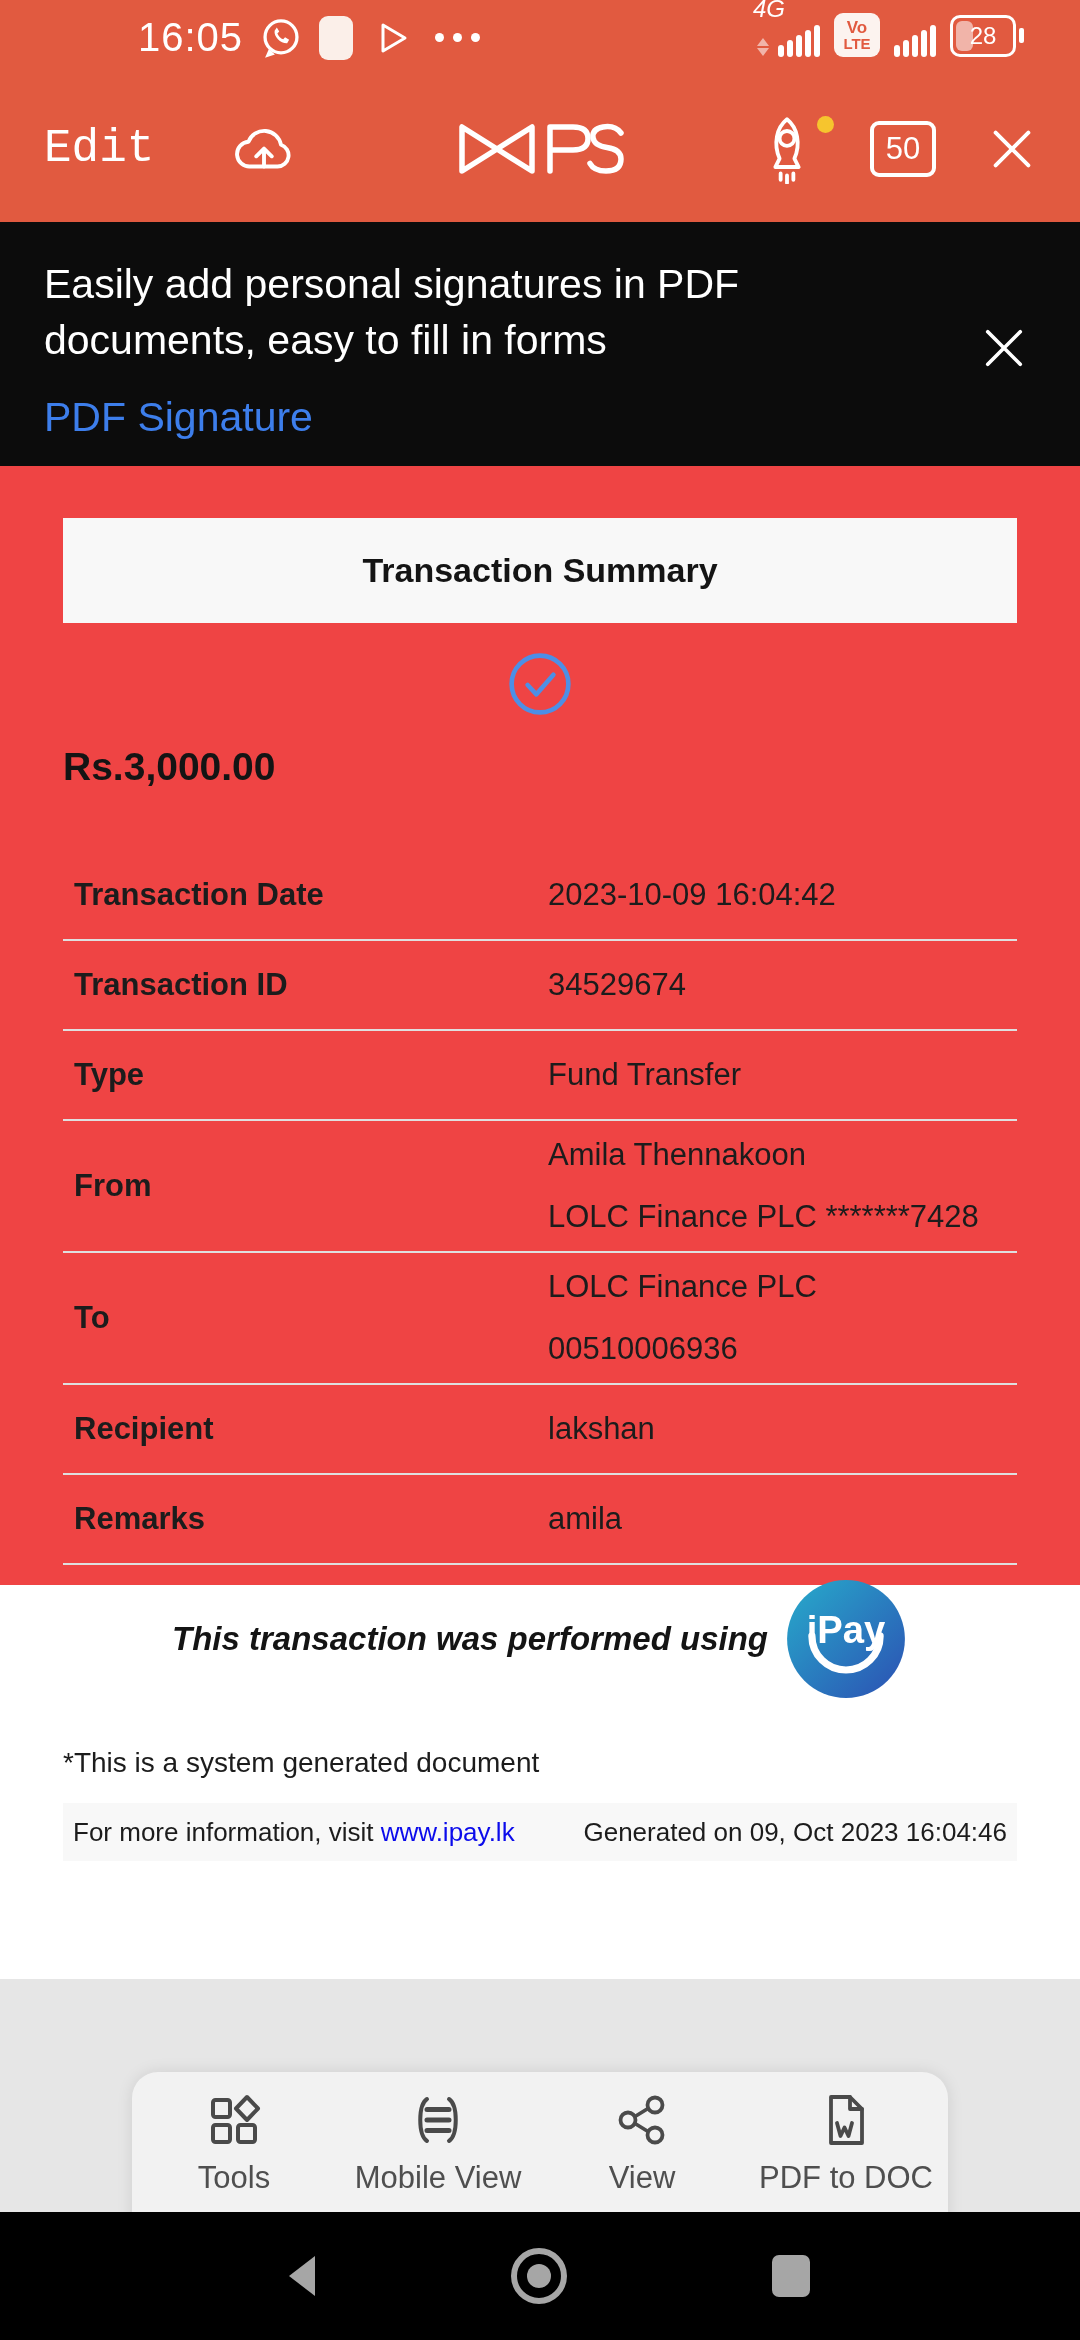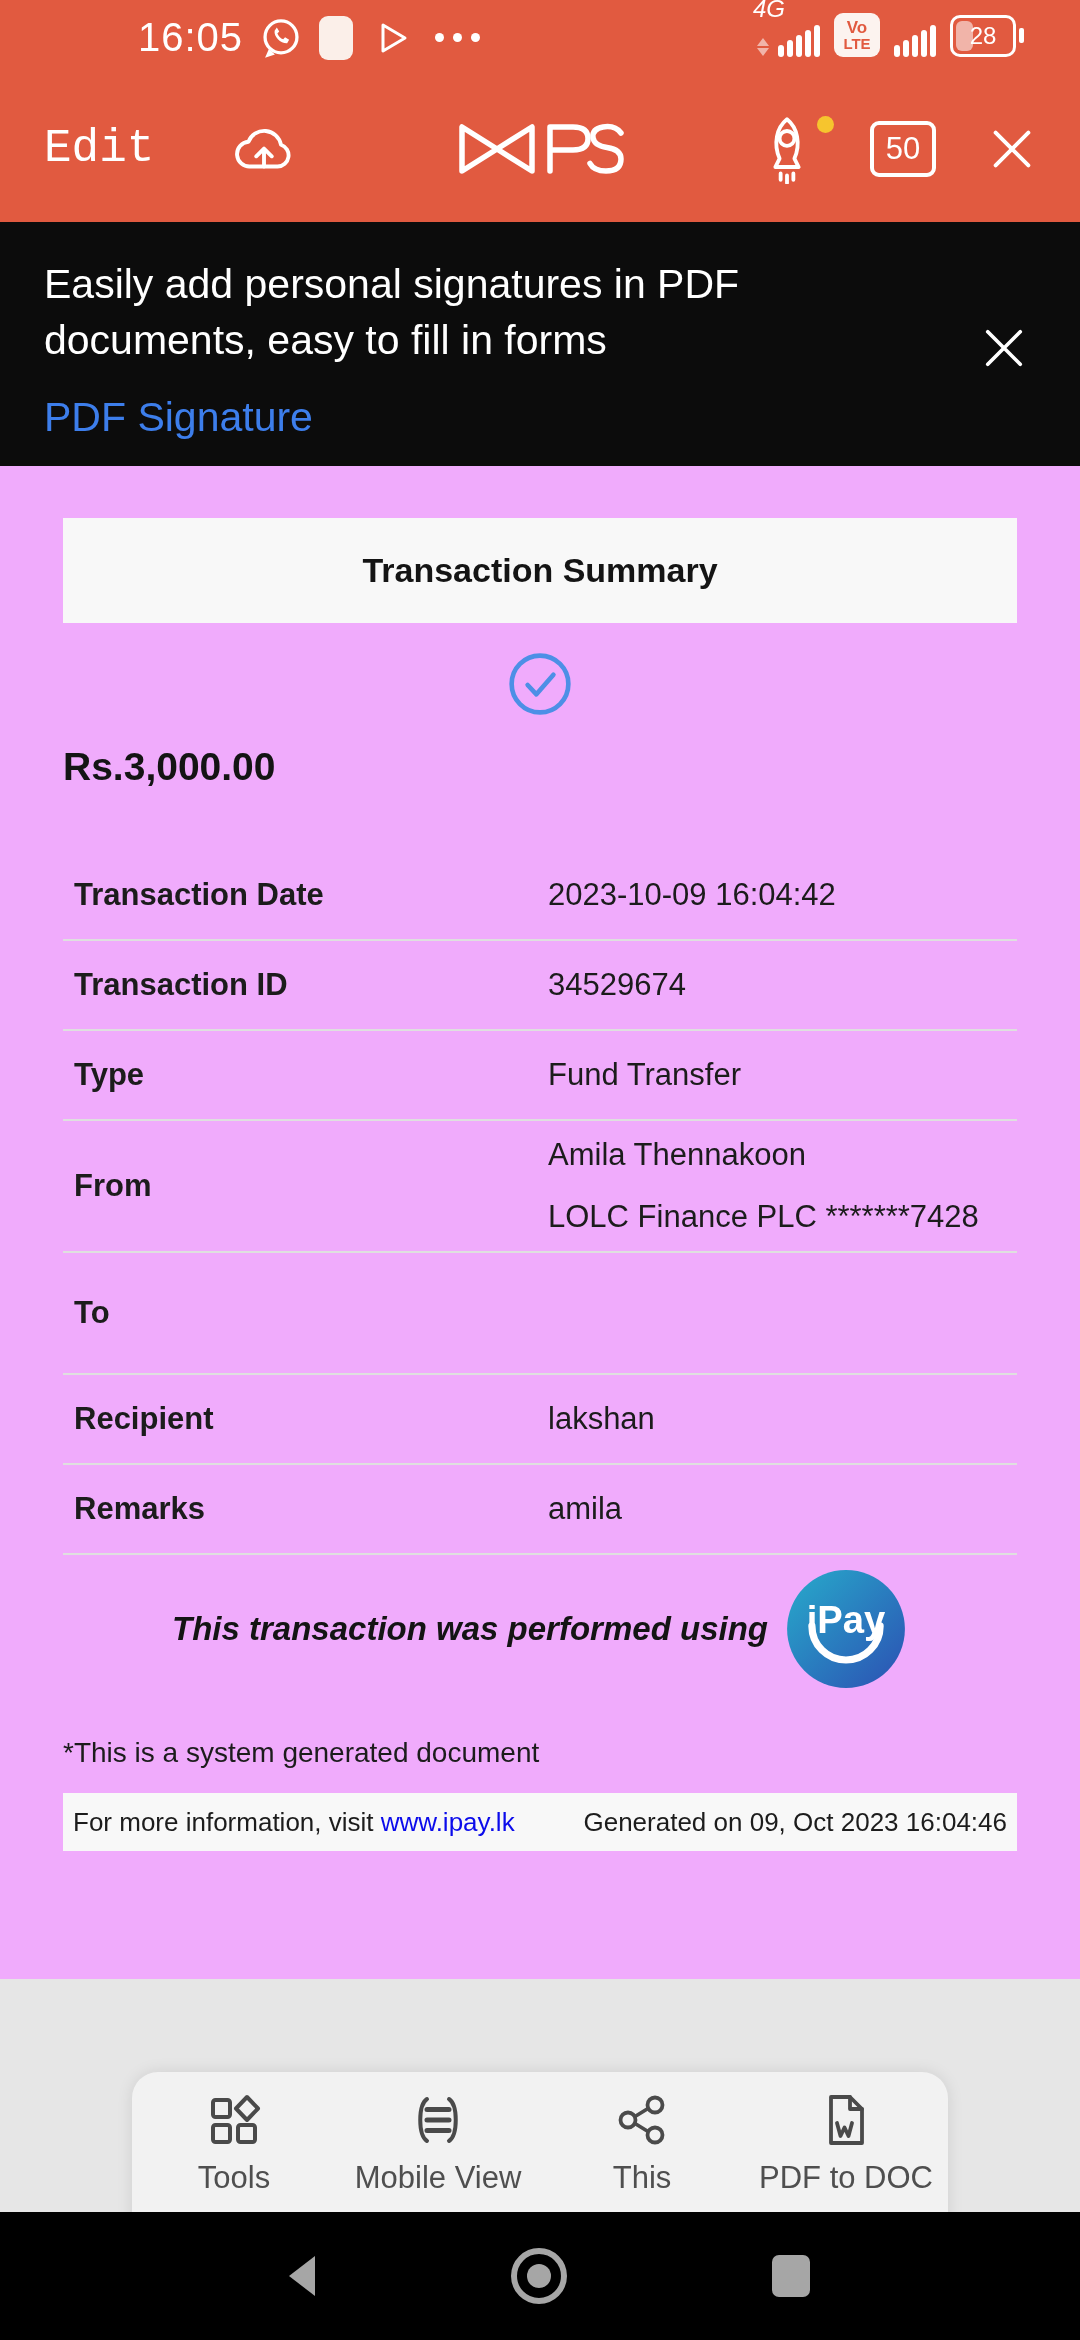--- a/index.html
+++ b/index.html
@@ -46,21 +46,21 @@
   .visually-hidden{position:absolute;width:1px;height:1px;overflow:hidden;clip:rect(0 0 0 0);}
 
   
   .promo{position:absolute;top:222px;left:0;right:0;height:244px;background:#0C0C0C;color:#fff;
          padding:34px 44px 0;box-sizing:border-box;}
   .promo-msg{width:870px;font-size:41px;line-height:56px;}
   .promo-link{margin-top:26px;font-size:41px;color:#3D7EEB;display:inline-block;}
   .promo-close{position:absolute;right:50px;top:100px;display:flex;}
 
   
-  .document{position:absolute;top:466px;left:0;right:0;height:1513px;background:#f0abfc;color:#1C1C1C;}
+  .document{position:absolute;top:466px;left:0;right:0;height:1119px;background:#ef4444;color:#1C1C1C;}
   .doc-inner{margin:0 63px;}
   .summary-bar{margin-top:52px;height:105px;background:#F8F8F8;display:flex;align-items:center;
                justify-content:center;font-weight:bold;font-size:34px;color:#141414;}
   .check-wrap{display:flex;justify-content:center;margin-top:28px;}
   .amount{text-align:left;font-weight:bold;font-size:39px;margin-top:28px;color:#141414;}
   .tx-table{margin-top:62px;font-size:31px;}
   .row{display:flex;align-items:center;border-bottom:2px solid #DFDFDF;min-height:88px;}
   .row.last{border-bottom:none;}
   .row-label{flex:0 0 485px;padding-left:11px;box-sizing:border-box;font-weight:bold;}
   .row-vals{flex:1;display:flex;flex-direction:column;}
@@ -232,20 +232,24 @@
         </div>
         <div class="row double">
           <span class="row-label">From</span>
           <span class="row-vals">
             <span>Amila Thennakoon</span>
             <span>LOLC Finance PLC *******7428</span>
           </span>
         </div>
         <div class="row double">
           <span class="row-label">To</span>
+          <span class="row-vals">
+            <span>LOLC Finance PLC</span>
+            <span>00510006936</span>
+          </span>
         </div>
         <div class="row">
           <span class="row-label">Recipient</span>
           <span class="row-vals">
               <span>lakshan</span>
             </span>
         </div>
         <div class="row">
           <span class="row-label">Remarks</span>
           <span class="row-vals">
@@ -314,21 +318,21 @@
       <span style="display:flex;">
         <svg width="58" height="58" viewBox="0 0 58 58">
           <g fill="none" stroke="#4A4A4A" stroke-width="3.8">
             <circle cx="42" cy="13" r="7.5"></circle>
             <circle cx="15" cy="28" r="7.5"></circle>
             <circle cx="42" cy="43" r="7.5"></circle>
             <path d="M22 24.5 L35 16.5 M22 31.5 L35 39.5"></path>
           </g>
         </svg>
       </span>
-      <span class="lbl">This</span>
+      <span class="lbl">View</span>
     </div>
     <div class="tool-item">
       <span style="display:flex;">
         <svg width="58" height="58" viewBox="0 0 58 58">
           <g fill="none" stroke="#4A4A4A" stroke-width="3.8" stroke-linejoin="round" stroke-linecap="round">
             <path d="M14 5 H33 L45 17 V51 H14 Z"></path>
             <path d="M33 5 V17 H45"></path>
             <path d="M20 31 L23.5 44 L27.5 35.5 L31.5 44 L35 31"></path>
           </g>
         </svg>

